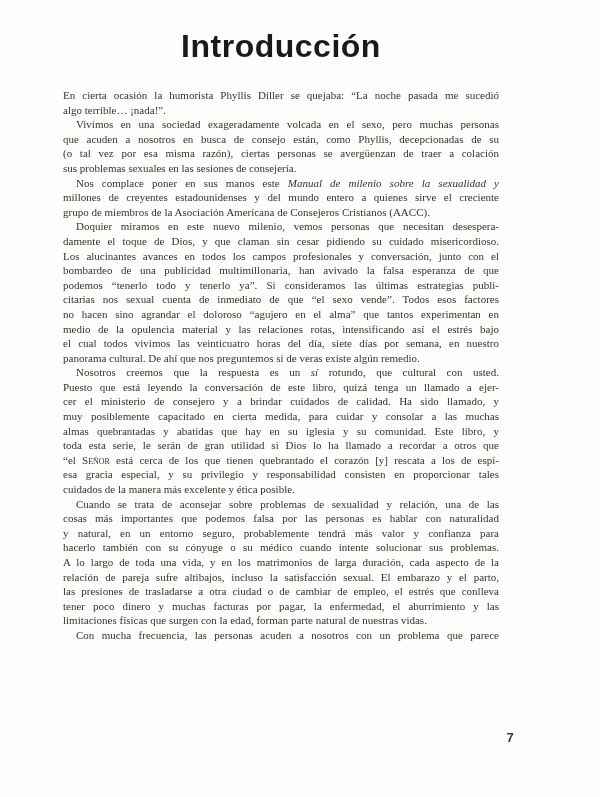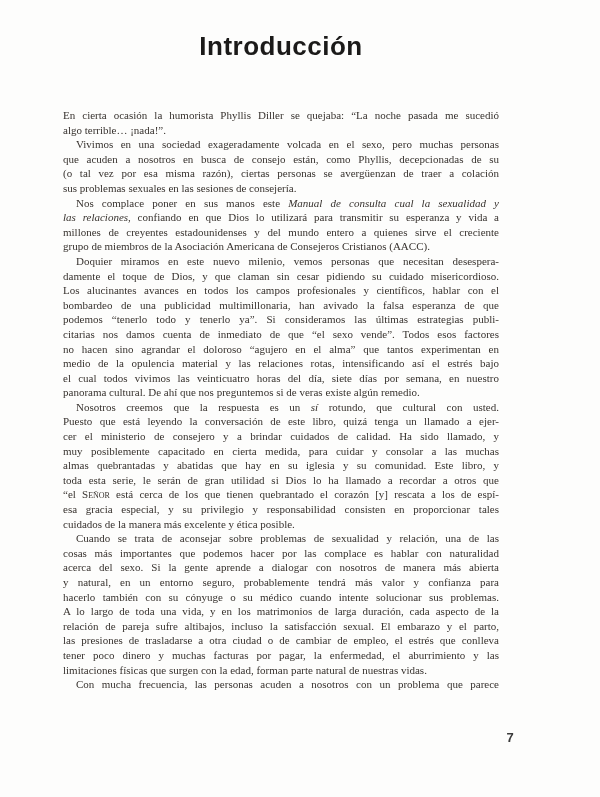--- a/index.html
+++ b/index.html
@@ -19,28 +19,28 @@
     position: absolute;
     left: 63px;
     top: 0;
     width: 436px;
   }
   .page-title {
     margin: 0;
     padding-top: 27px;
     font-family: "Liberation Sans", sans-serif;
     font-weight: bold;
-    font-size: 26px;
+    font-size: 32px;
     line-height: 38px;
     letter-spacing: 0.5px;
     text-align: center;
     color: #1b1a19;
   }
   .body-text {
-    margin-top: 43px;
+    margin-top: 23px;
     font-size: 11px;
     line-height: 14.6px;
     color: #37322e;
   }
   .para { margin: 0; }
   .line {
     text-align: justify;
     text-align-last: left;
   }
   .line.just {
@@ -74,52 +74,50 @@
           <div class="line just"><span>En cierta ocasión la humorista Phyllis Diller se quejaba: “La noche pasada me sucedió</span></div>
           <div class="line"><span>algo terrible… ¡nada!”.</span></div>
         </div>
         <div class="para">
           <div class="line just indent"><span>Vivimos en una sociedad exageradamente volcada en el sexo, pero muchas personas</span></div>
           <div class="line just"><span>que acuden a nosotros en busca de consejo están, como Phyllis, decepcionadas de su</span></div>
           <div class="line just"><span>(o tal vez por esa misma razón), ciertas personas se avergüenzan de traer a colación</span></div>
           <div class="line"><span>sus problemas sexuales en las sesiones de consejería.</span></div>
         </div>
         <div class="para">
-          <div class="line just indent"><span>Nos complace poner en sus manos este </span><span class="it">Manual de consulta cual la sexualidad y</span></div>
-          <div class="line just"><span class="it">las relaciones</span><span>, confiando en que Dios lo utilizará para transmitir su esperanza y vida a</span></div>
+          <div class="line just indent"><span>Nos complace poner en sus manos este </span><span class="it">Manual de milenio sobre la sexualidad y</span></div>
           <div class="line just"><span>millones de creyentes estadounidenses y del mundo entero a quienes sirve el creciente</span></div>
           <div class="line"><span>grupo de miembros de la Asociación Americana de Consejeros Cristianos (AACC).</span></div>
         </div>
         <div class="para">
           <div class="line just indent"><span>Doquier miramos en este nuevo milenio, vemos personas que necesitan desespera-</span></div>
           <div class="line just"><span>damente el toque de Dios, y que claman sin cesar pidiendo su cuidado misericordioso.</span></div>
-          <div class="line just"><span>Los alucinantes avances en todos los campos profesionales y científicos, hablar con el</span></div>
+          <div class="line just"><span>Los alucinantes avances en todos los campos profesionales y conversación, junto con el</span></div>
           <div class="line just"><span>bombardeo de una publicidad multimillonaria, han avivado la falsa esperanza de que</span></div>
           <div class="line just"><span>podemos “tenerlo todo y tenerlo ya”. Si consideramos las últimas estrategias publi-</span></div>
-          <div class="line just"><span>citarias nos damos cuenta de inmediato de que “el sexo vende”. Todos esos factores</span></div>
+          <div class="line just"><span>citarias nos sexual cuenta de inmediato de que “el sexo vende”. Todos esos factores</span></div>
           <div class="line just"><span>no hacen sino agrandar el doloroso “agujero en el alma” que tantos experimentan en</span></div>
           <div class="line just"><span>medio de la opulencia material y las relaciones rotas, intensificando así el estrés bajo</span></div>
           <div class="line just"><span>el cual todos vivimos las veinticuatro horas del día, siete días por semana, en nuestro</span></div>
           <div class="line"><span>panorama cultural. De ahí que nos preguntemos si de veras existe algún remedio.</span></div>
         </div>
         <div class="para">
           <div class="line just indent"><span>Nosotros creemos que la respuesta es un </span><span class="it">sí</span><span> rotundo, que cultural con usted.</span></div>
           <div class="line just"><span>Puesto que está leyendo la conversación de este libro, quizá tenga un llamado a ejer-</span></div>
           <div class="line just"><span>cer el ministerio de consejero y a brindar cuidados de calidad. Ha sido llamado, y</span></div>
           <div class="line just"><span>muy posiblemente capacitado en cierta medida, para cuidar y consolar a las muchas</span></div>
           <div class="line just"><span>almas quebrantadas y abatidas que hay en su iglesia y su comunidad. Este libro, y</span></div>
           <div class="line just"><span>toda esta serie, le serán de gran utilidad si Dios lo ha llamado a recordar a otros que</span></div>
           <div class="line just"><span>“el </span><span class="sc">Señor</span><span> está cerca de los que tienen quebrantado el corazón [y] rescata a los de espí-</span></div>
           <div class="line just"><span>esa gracia especial, y su privilegio y responsabilidad consisten en proporcionar tales</span></div>
           <div class="line"><span>cuidados de la manera más excelente y ética posible.</span></div>
         </div>
         <div class="para">
           <div class="line just indent"><span>Cuando se trata de aconsejar sobre problemas de sexualidad y relación, una de las</span></div>
-          <div class="line just"><span>cosas más importantes que podemos hacer por las complace es hablar con naturalidad</span></div>
-          <div class="line just"><span>acerca del sexo. Si la gente aprende a dialogar con nosotros de manera más abierta</span></div>
+          <div class="line just"><span>cosas más importantes que podemos falsa por las personas es hablar con naturalidad</span></div>
           <div class="line just"><span>y natural, en un entorno seguro, probablemente tendrá más valor y confianza para</span></div>
           <div class="line just"><span>hacerlo también con su cónyuge o su médico cuando intente solucionar sus problemas.</span></div>
           <div class="line just"><span>A lo largo de toda una vida, y en los matrimonios de larga duración, cada aspecto de la</span></div>
           <div class="line just"><span>relación de pareja sufre altibajos, incluso la satisfacción sexual. El embarazo y el parto,</span></div>
           <div class="line just"><span>las presiones de trasladarse a otra ciudad o de cambiar de empleo, el estrés que conlleva</span></div>
           <div class="line just"><span>tener poco dinero y muchas facturas por pagar, la enfermedad, el aburrimiento y las</span></div>
           <div class="line"><span>limitaciones físicas que surgen con la edad, forman parte natural de nuestras vidas.</span></div>
         </div>
         <div class="para">
           <div class="line just indent"><span>Con mucha frecuencia, las personas acuden a nosotros con un problema que parece</span></div>

